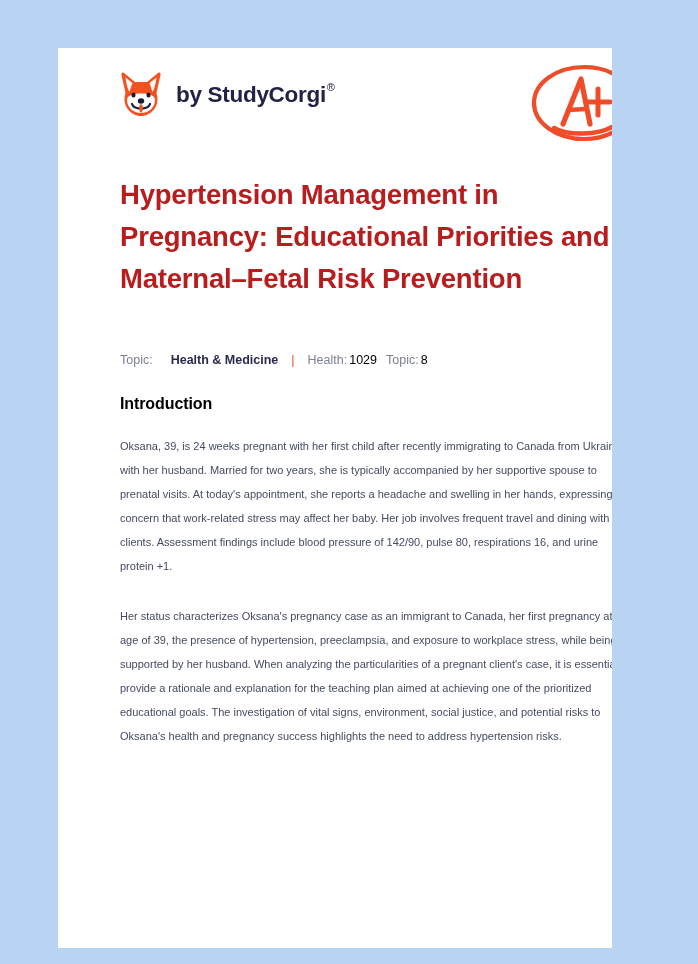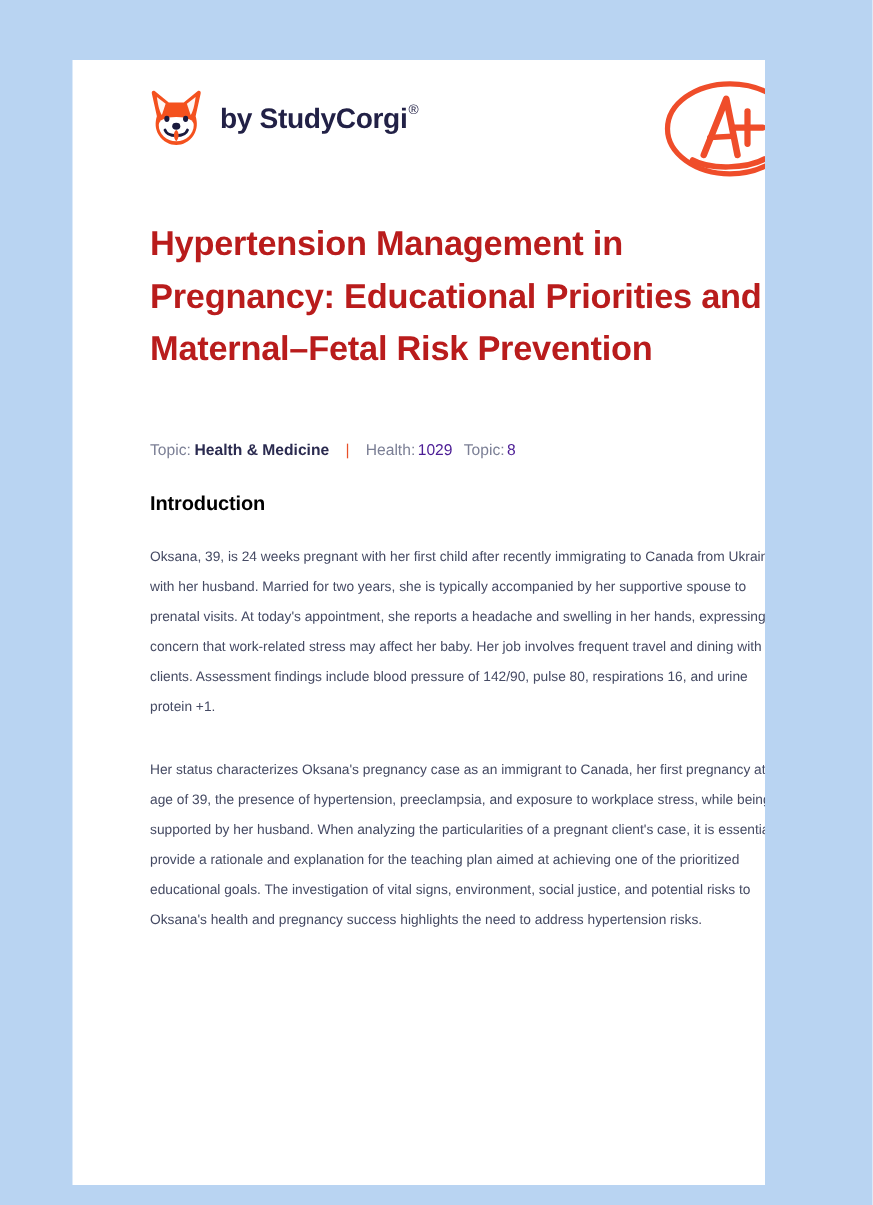--- a/index.html
+++ b/index.html
@@ -100,29 +100,29 @@
     top: 306px;
     font-size: 12.5px;
     color: #7b7f95;
     white-space: nowrap;
     line-height: 1;
   }
   .doc-meta .meta-label { color: #7b7f95; }
   .doc-meta .meta-topic {
     color: #2a2a4f;
     font-weight: bold;
-    margin-left: 3px;
+    margin-left: 18px;
   }
   .doc-meta .meta-sep {
     color: #e8502a;
     margin: 0 13px;
     font-weight: normal;
   }
   .doc-meta .meta-val {
-    color: #4c1d95;
+    color: #000000;
     margin-left: 2px;
   }
   .doc-meta .meta-gap { display: inline-block; width: 9px; }
 
   
   .section-heading {
     position: absolute;
     left: 62px;
     top: 347px;
     margin: 0;

